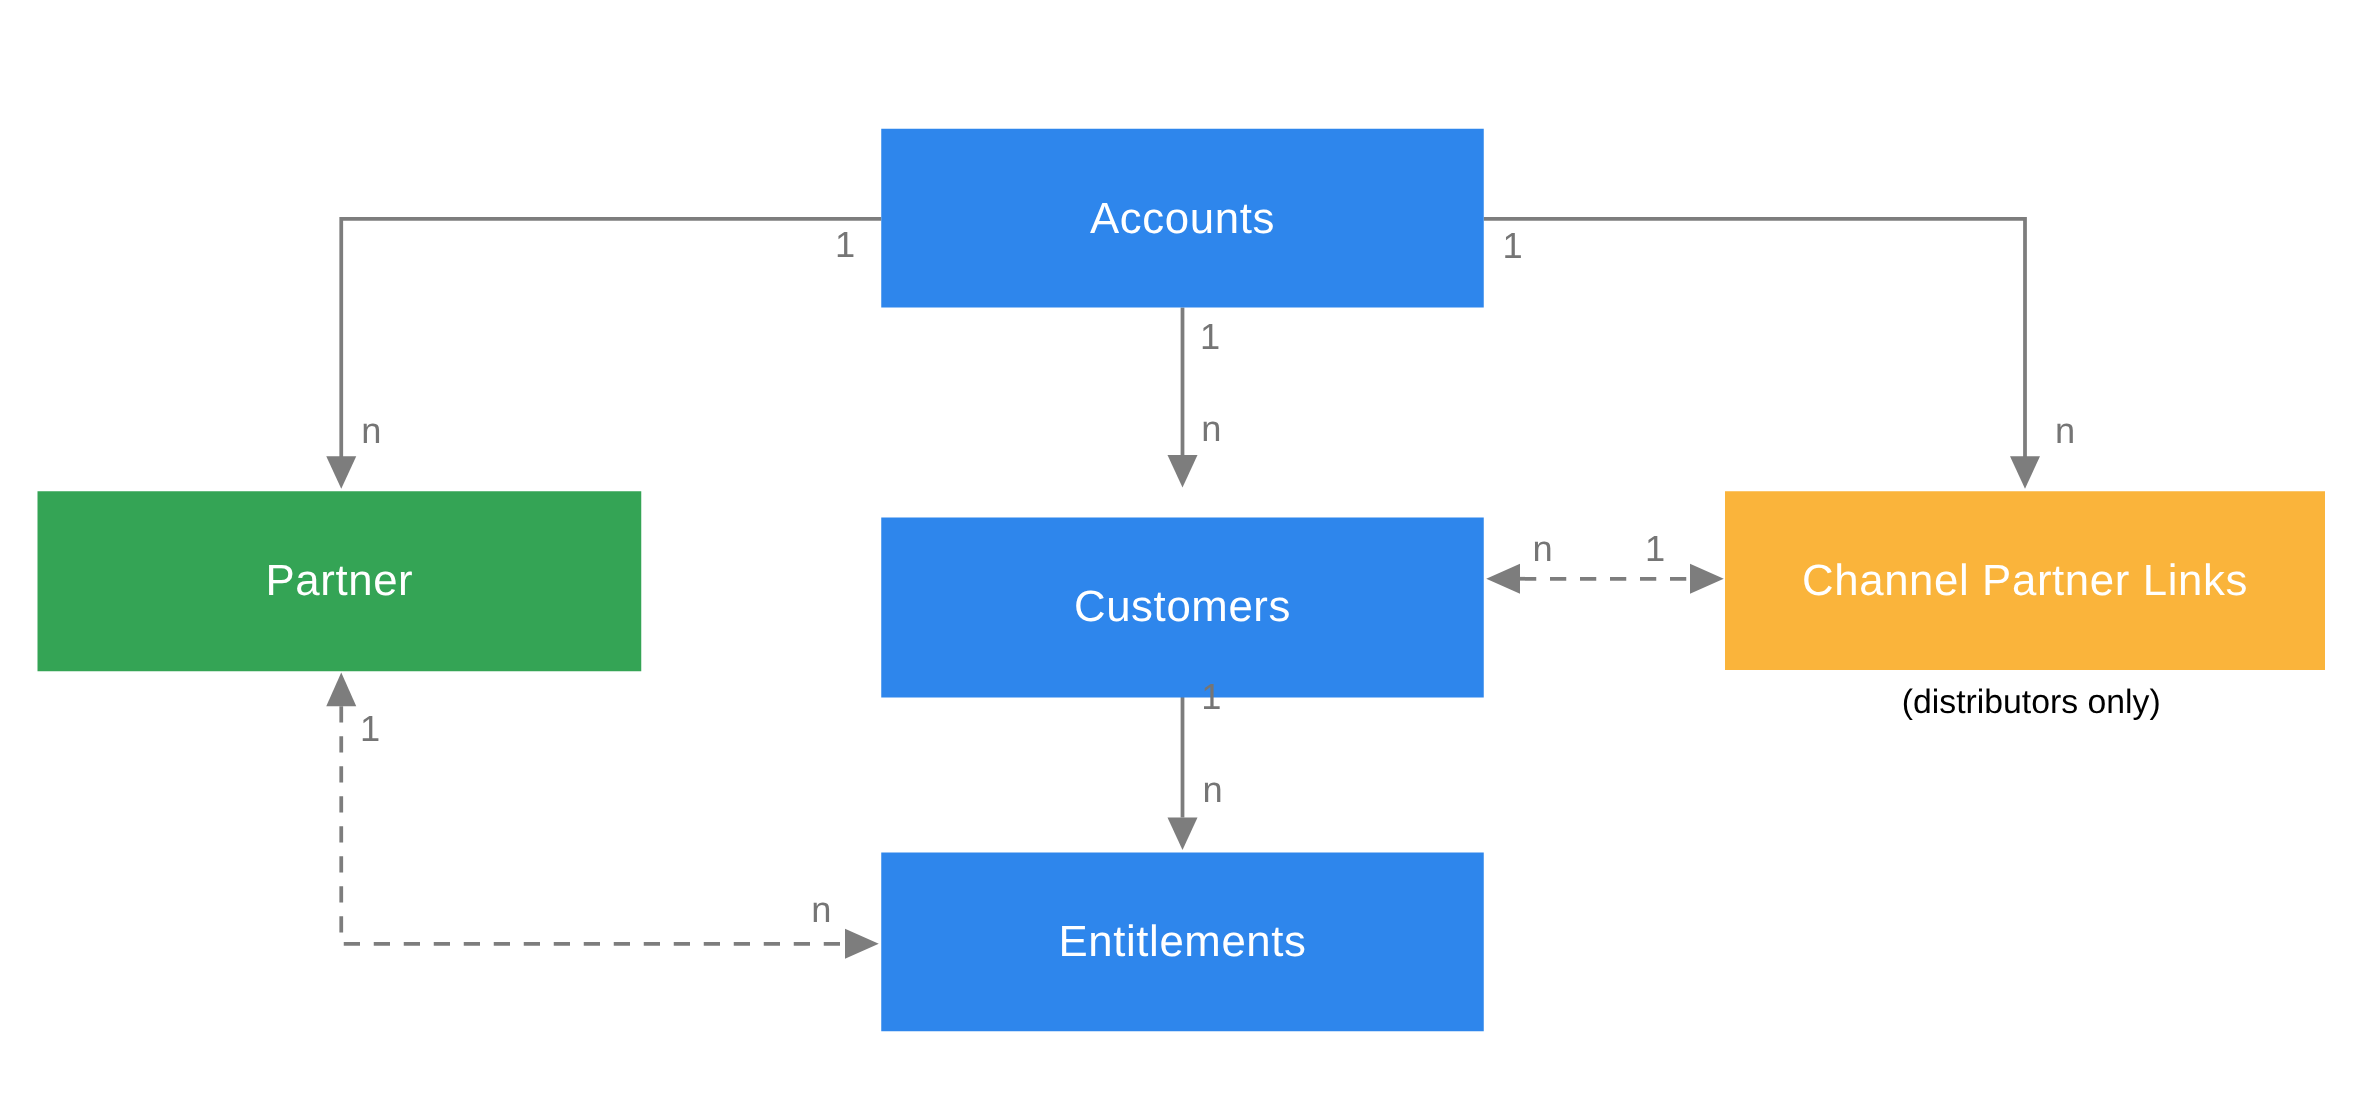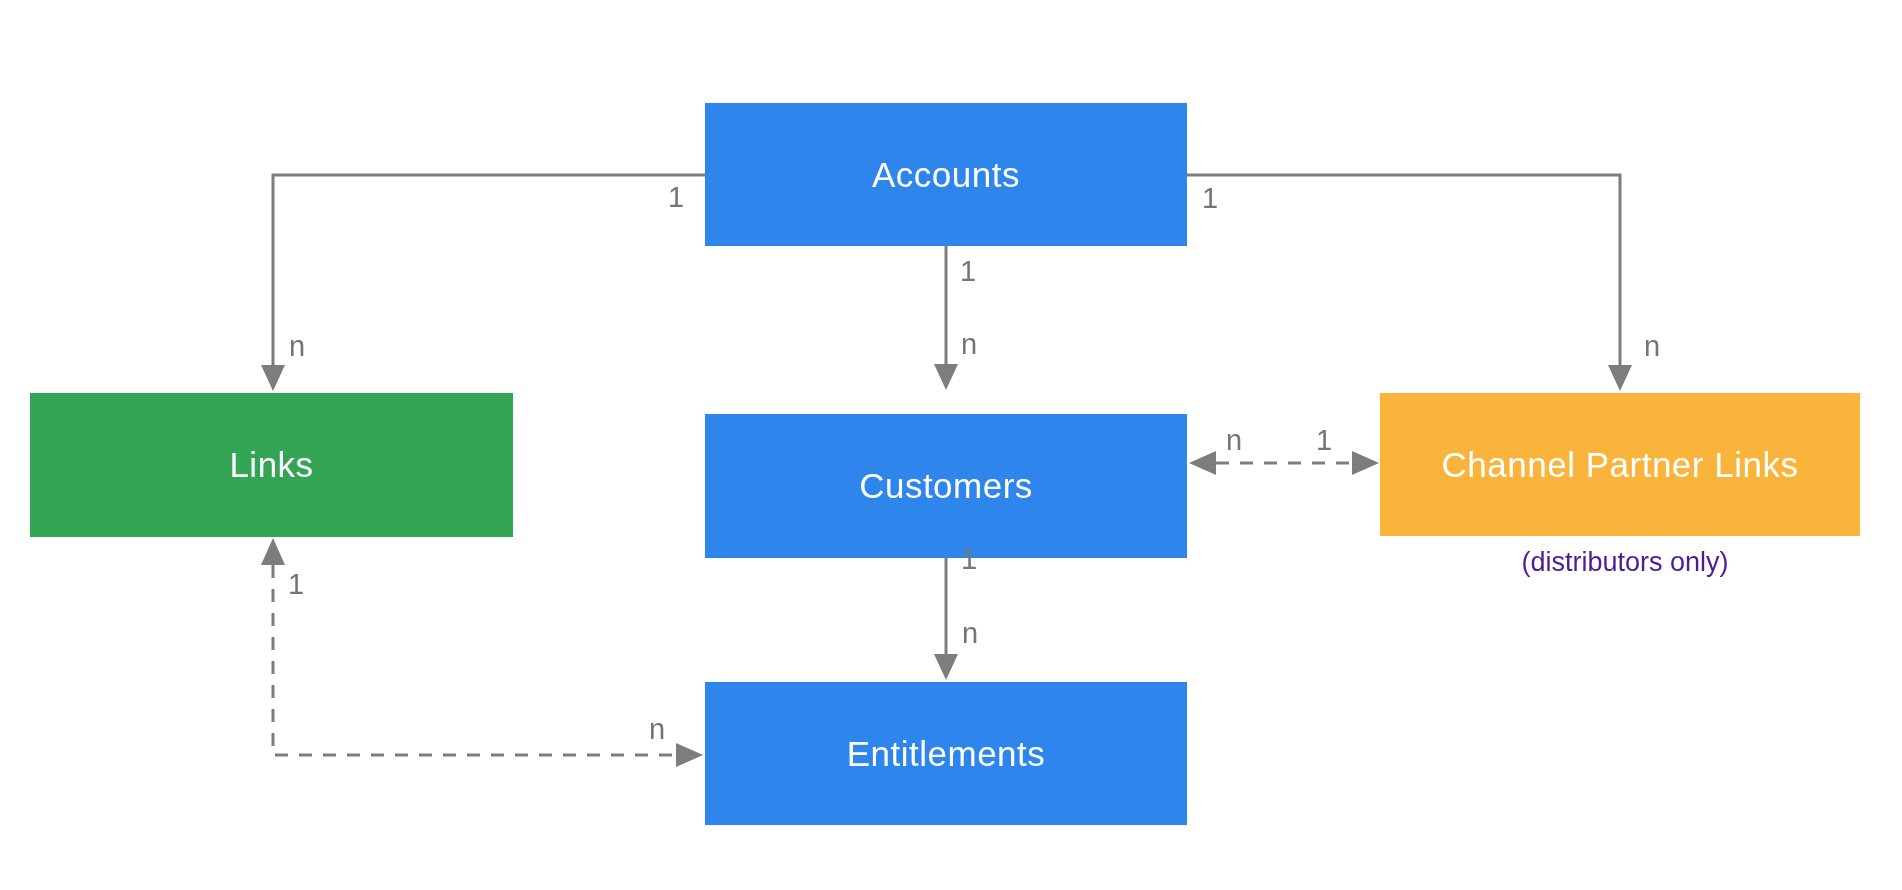--- a/index.html
+++ b/index.html
@@ -51,21 +51,21 @@
     transform: translate(-50%, -50%);
     font-size: 29px;
     color: #757575;
     line-height: 1;
     white-space: nowrap;
   }
   .note {
     position: absolute;
     transform: translate(-50%, -50%);
     font-size: 27px;
-    color: #4c1d95;
+    color: #000000;
     line-height: 1;
     white-space: nowrap;
   }
 </style>
 </head>
 <body>
 
 <div class="canvas">
 
   <svg class="edges" width="1902" height="890" viewBox="0 0 1902 890">
@@ -89,21 +89,21 @@
     <path class="edge-line edge-line--dashed" d="M 273 565 L 273 755 L 675 755"></path>
     <polygon class="arrowhead" points="273,538 261,565 285,565"></polygon>
     <polygon class="arrowhead" points="703,755 676,743 676,767"></polygon>
   </svg>
 
   <div class="entity entity--blue" style="left:705px; top:103px; width:482px; height:143px;">
     <span>Accounts</span>
   </div>
 
   <div class="entity entity--green" style="left:30px; top:393px; width:483px; height:144px;">
-    <span>Links</span>
+    <span>Partner</span>
   </div>
 
   <div class="entity entity--blue" style="left:705px; top:414px; width:482px; height:144px;">
     <span>Customers</span>
   </div>
 
   <div class="entity entity--orange" style="left:1380px; top:393px; width:480px; height:143px;text-align:right;">
     <span>Channel Partner Links</span>
   </div>
 

